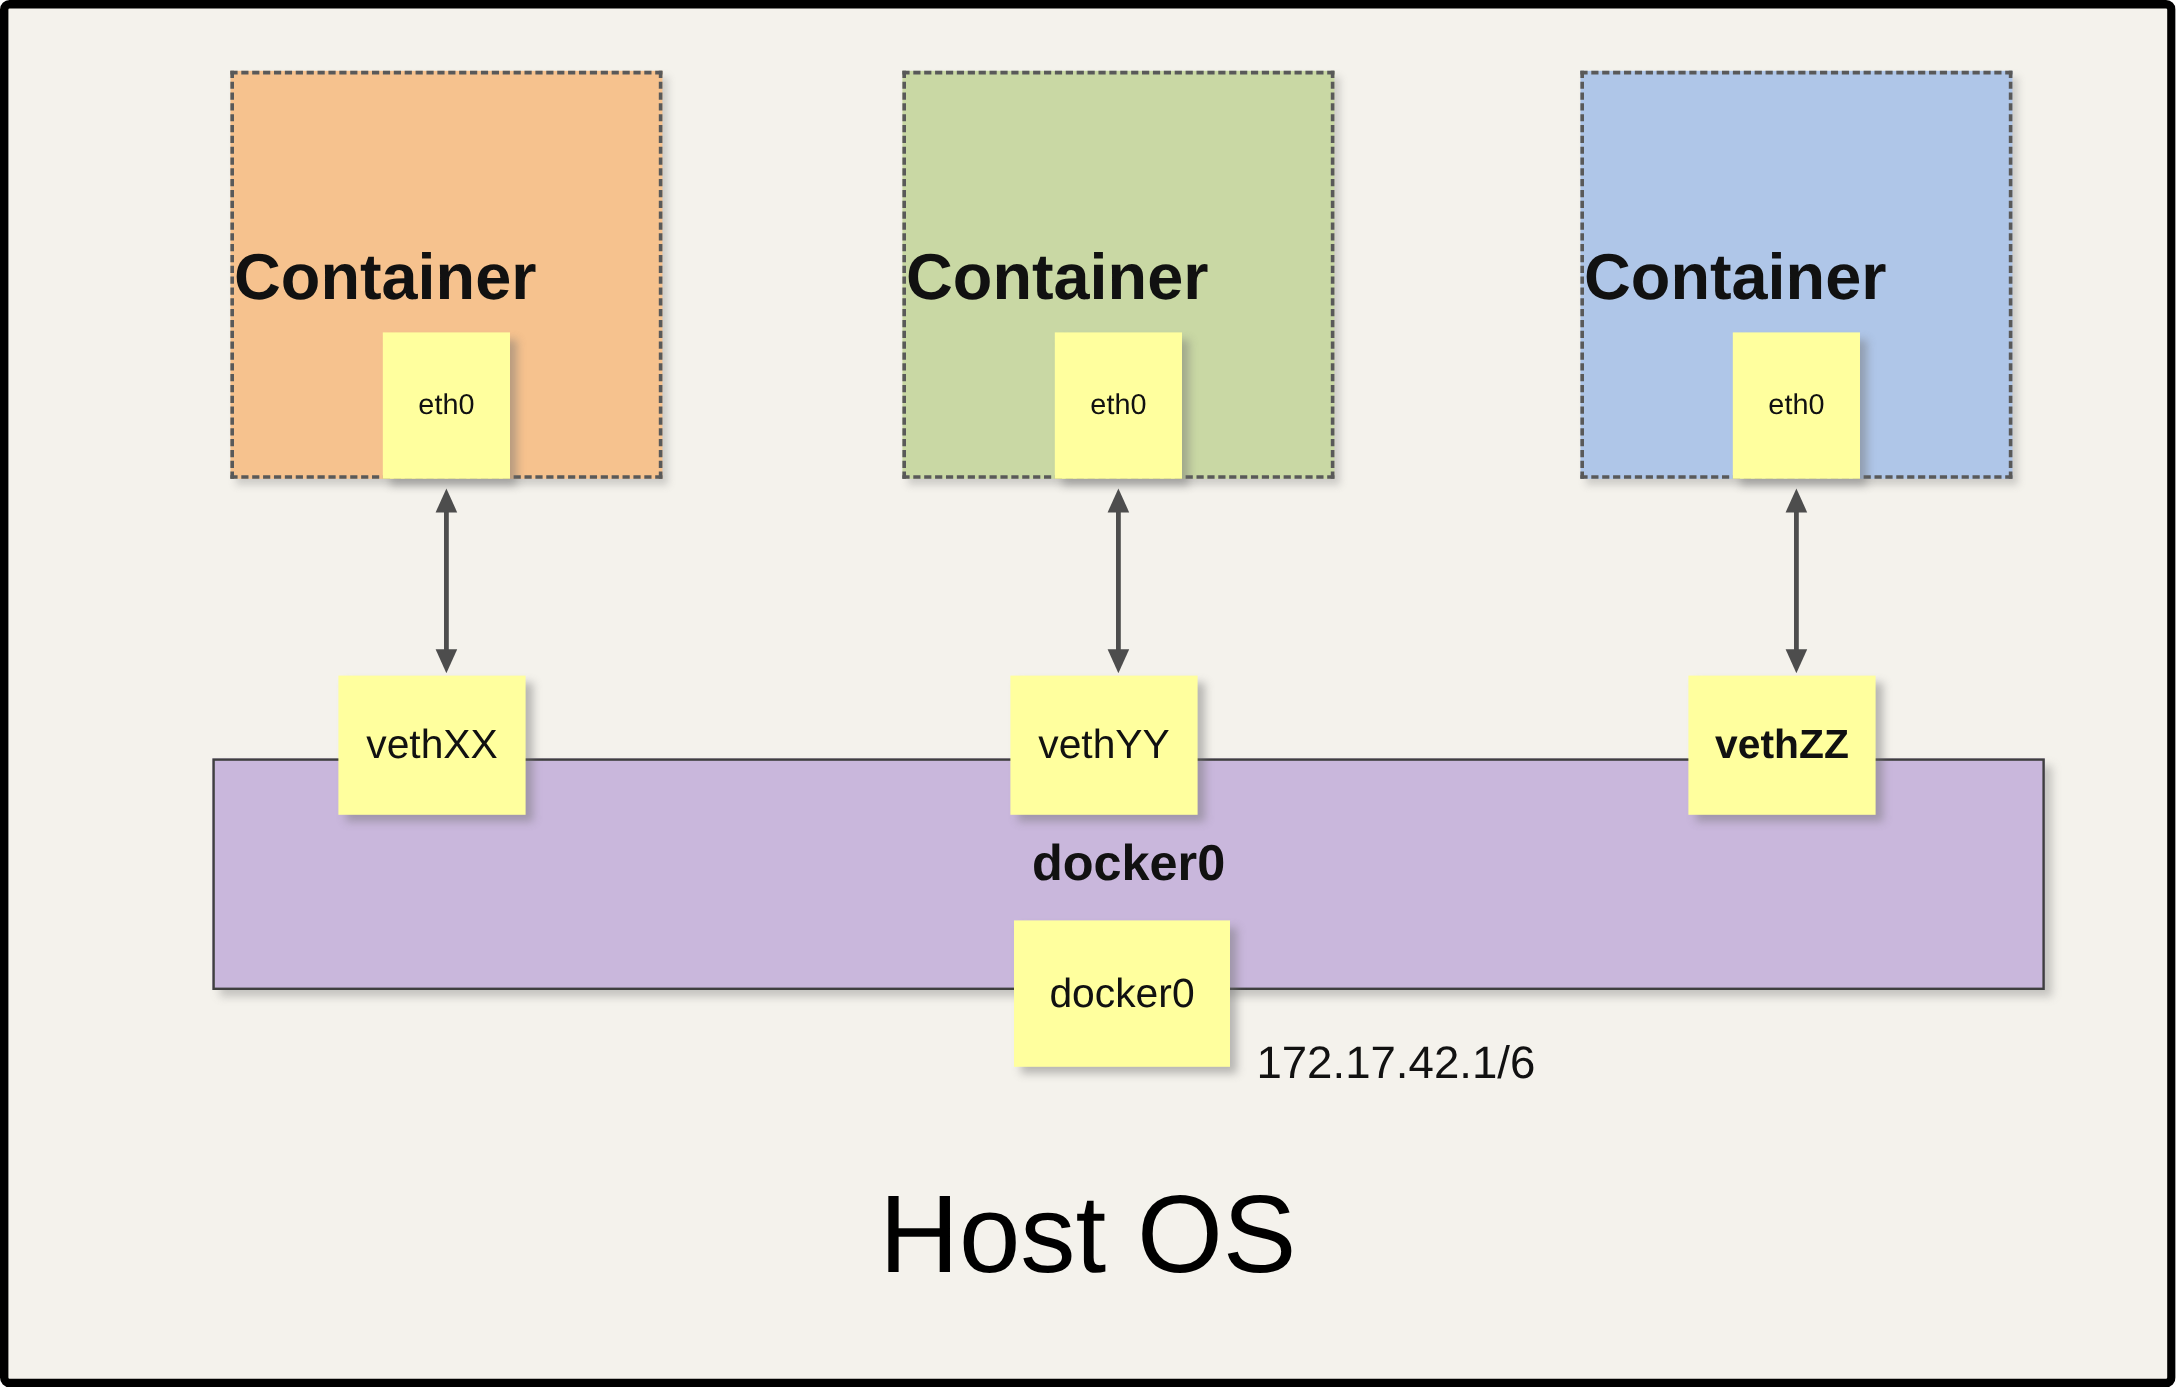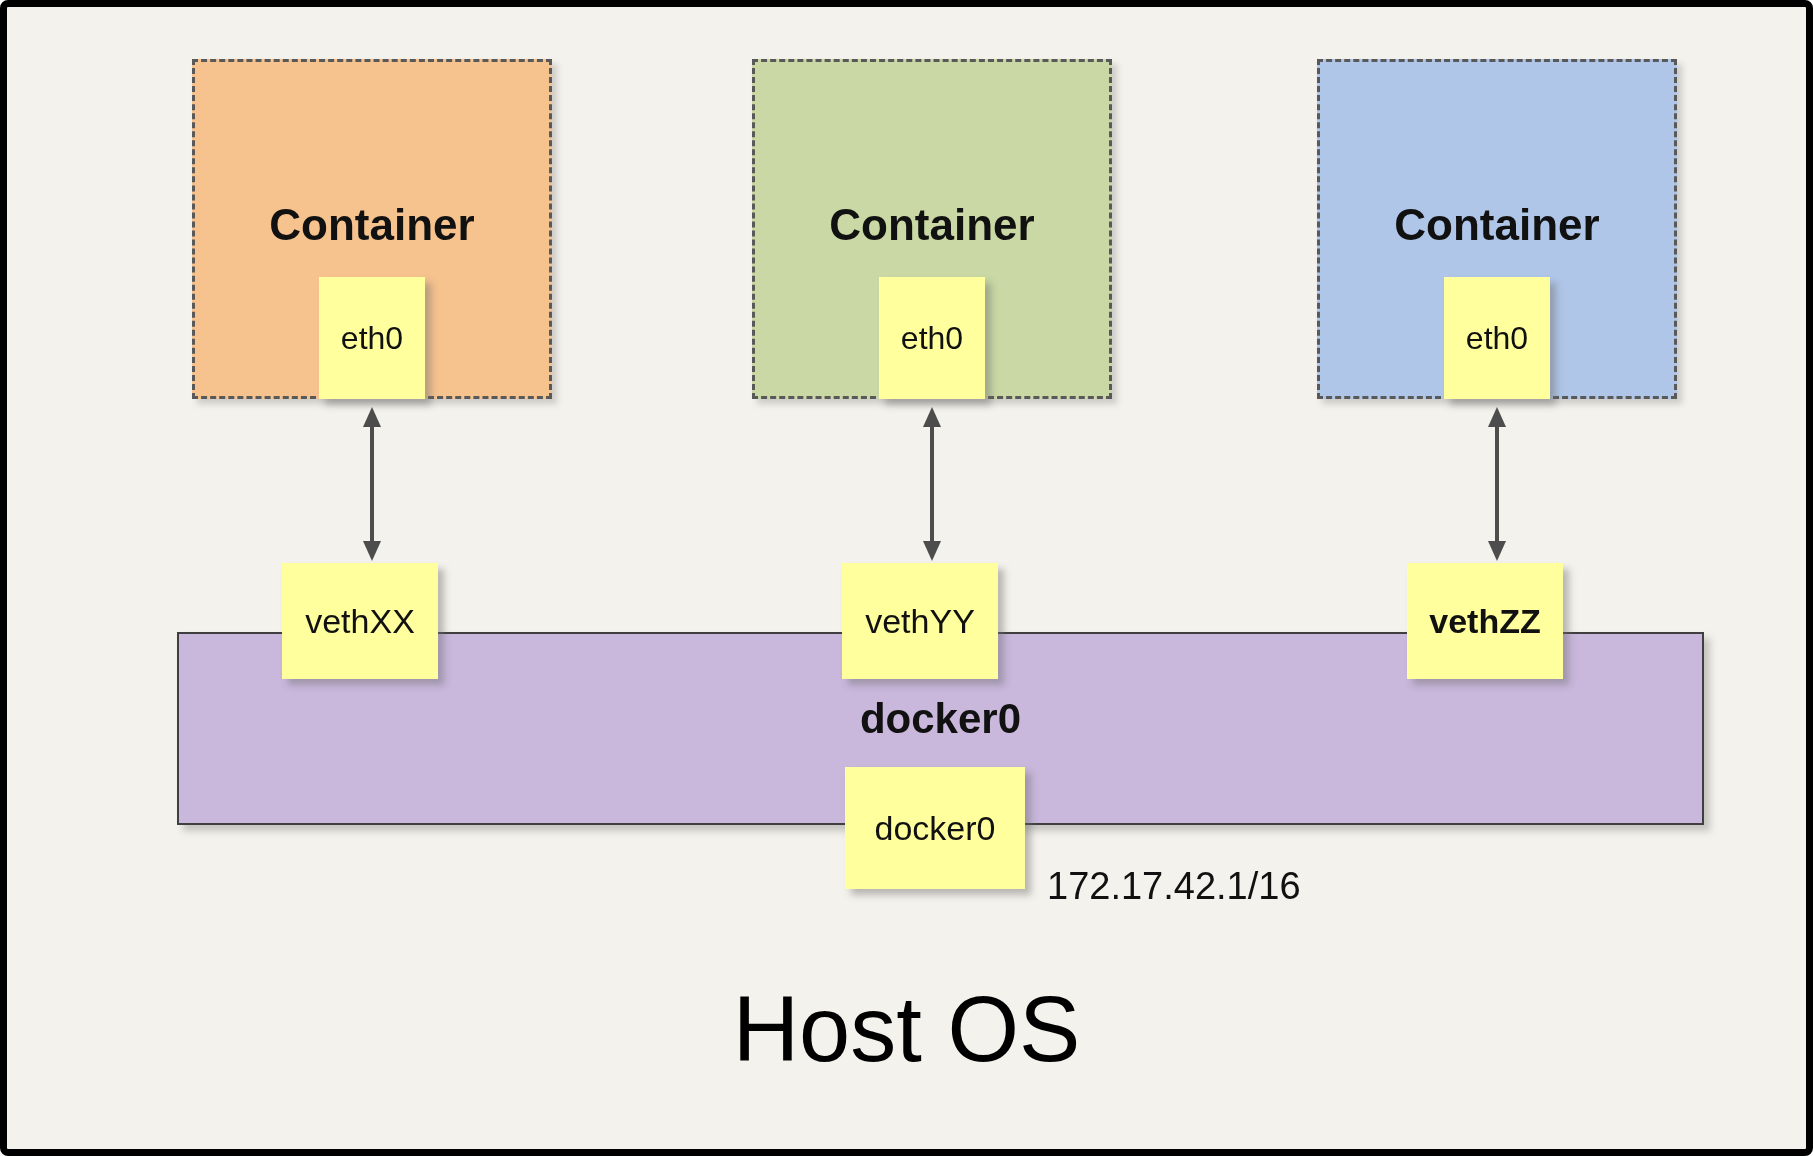--- a/index.html
+++ b/index.html
@@ -26,33 +26,32 @@
     box-shadow: 5px 5px 6px rgba(120,120,120,0.30);
   }
   .cbox.c1 { left: 185px; }
   .cbox.c2 { left: 745px; }
   .cbox.c3 { left: 1310px; }
   .cbox-label {
     position: absolute;
     top: 138px;
     left: 0;
     width: 100%;
-    text-align: center;
-    font-size: 44px;
+    font-size: 54px;
     font-weight: bold;
   }
 
   
   .ylabel {
     position: absolute;
     box-sizing: border-box;
     display: flex;
     align-items: center;
     justify-content: center;
-    font-size: 32px;
+    font-size: 24px;
     box-shadow: 6px 6px 7px rgba(110,110,110,0.45);
   }
   .eth { width: 106px; height: 122px; top: 270px; }
   .eth.e1 { left: 312px; }
   .eth.e2 { left: 872px; }
   .eth.e3 { left: 1437px; }
   .veth { width: 156px; height: 116px; top: 556px; font-size: 34px; }
   .veth.v1 { left: 275px; }
   .veth.v2 { left: 835px; }
   .veth.v3 { left: 1400px; font-weight: bold; }
@@ -160,17 +159,17 @@
     <span>vethYY</span>
   </div>
   <div class="ylabel veth v3" style="background: rgb(255, 255, 158);">
     <span>vethZZ</span>
   </div>
 
   <div class="ylabel dock-if" style="background: rgb(255, 255, 158);">
     <span>docker0</span>
   </div>
 
-  <div class="subnet">172.17.42.1/16</div>
+  <div class="subnet">172.17.42.1/6</div>
 
   <div class="host-os">Host OS</div>
 
 </div>
 
 </body></html>

